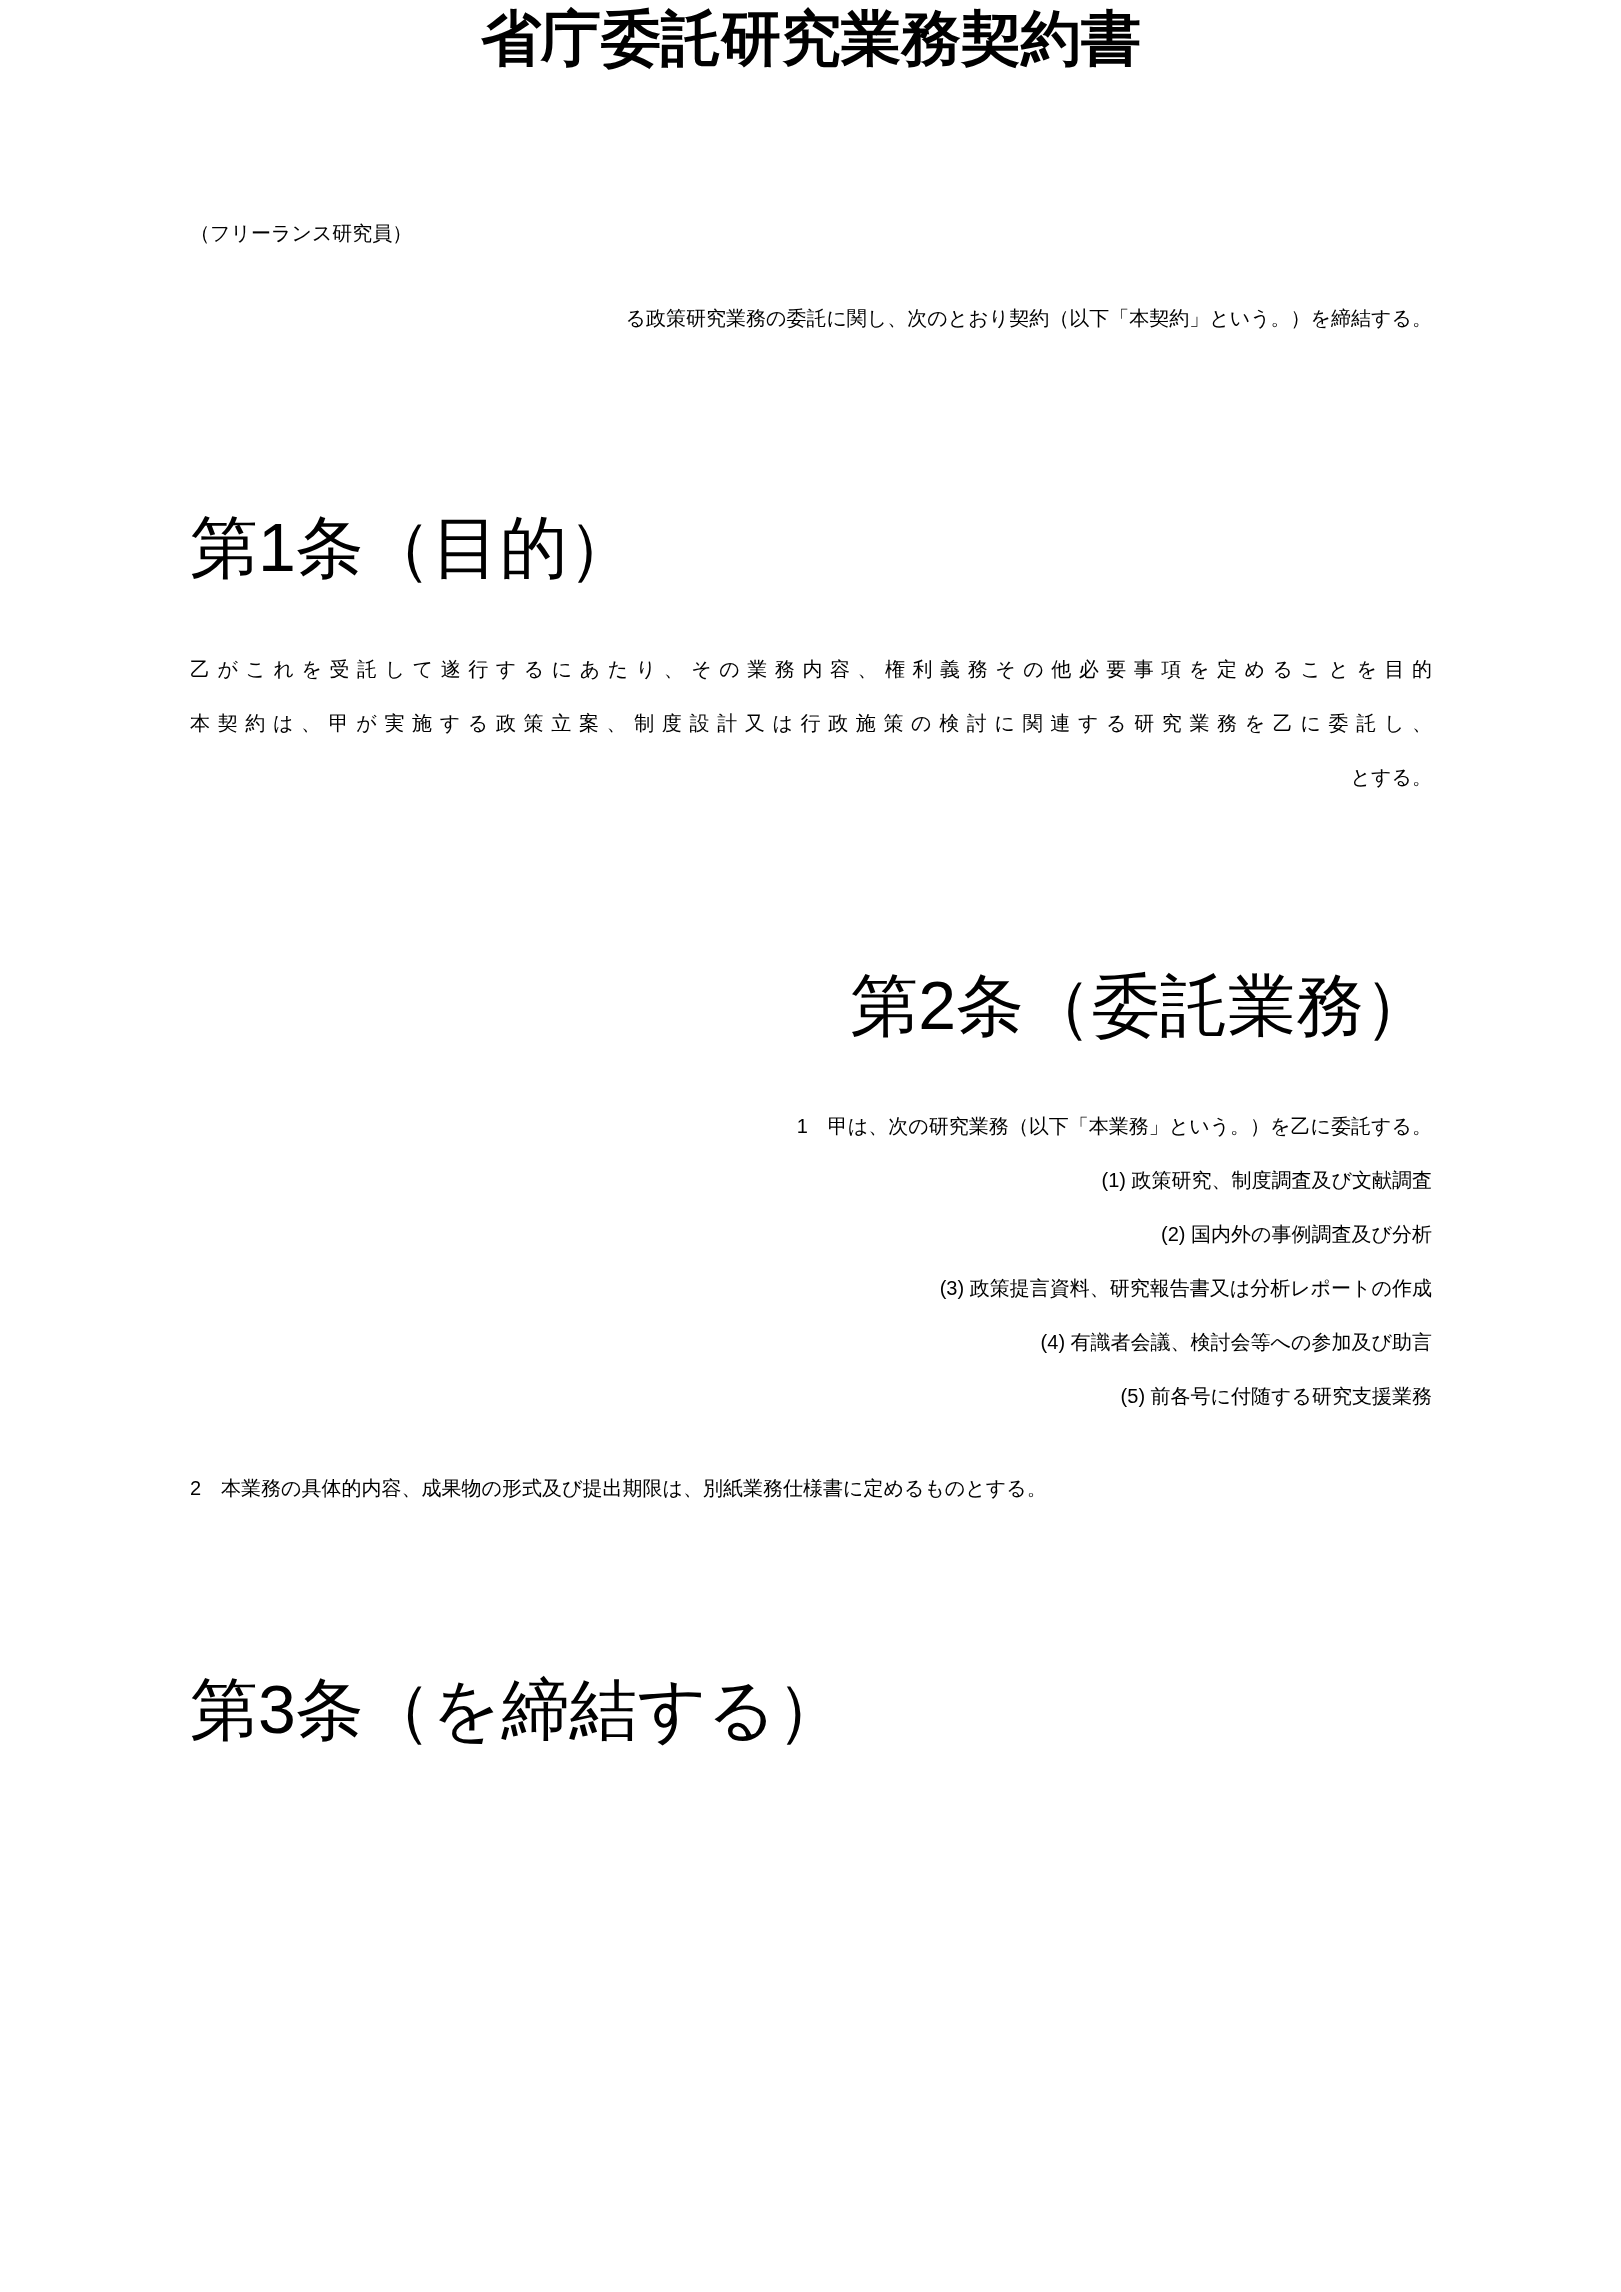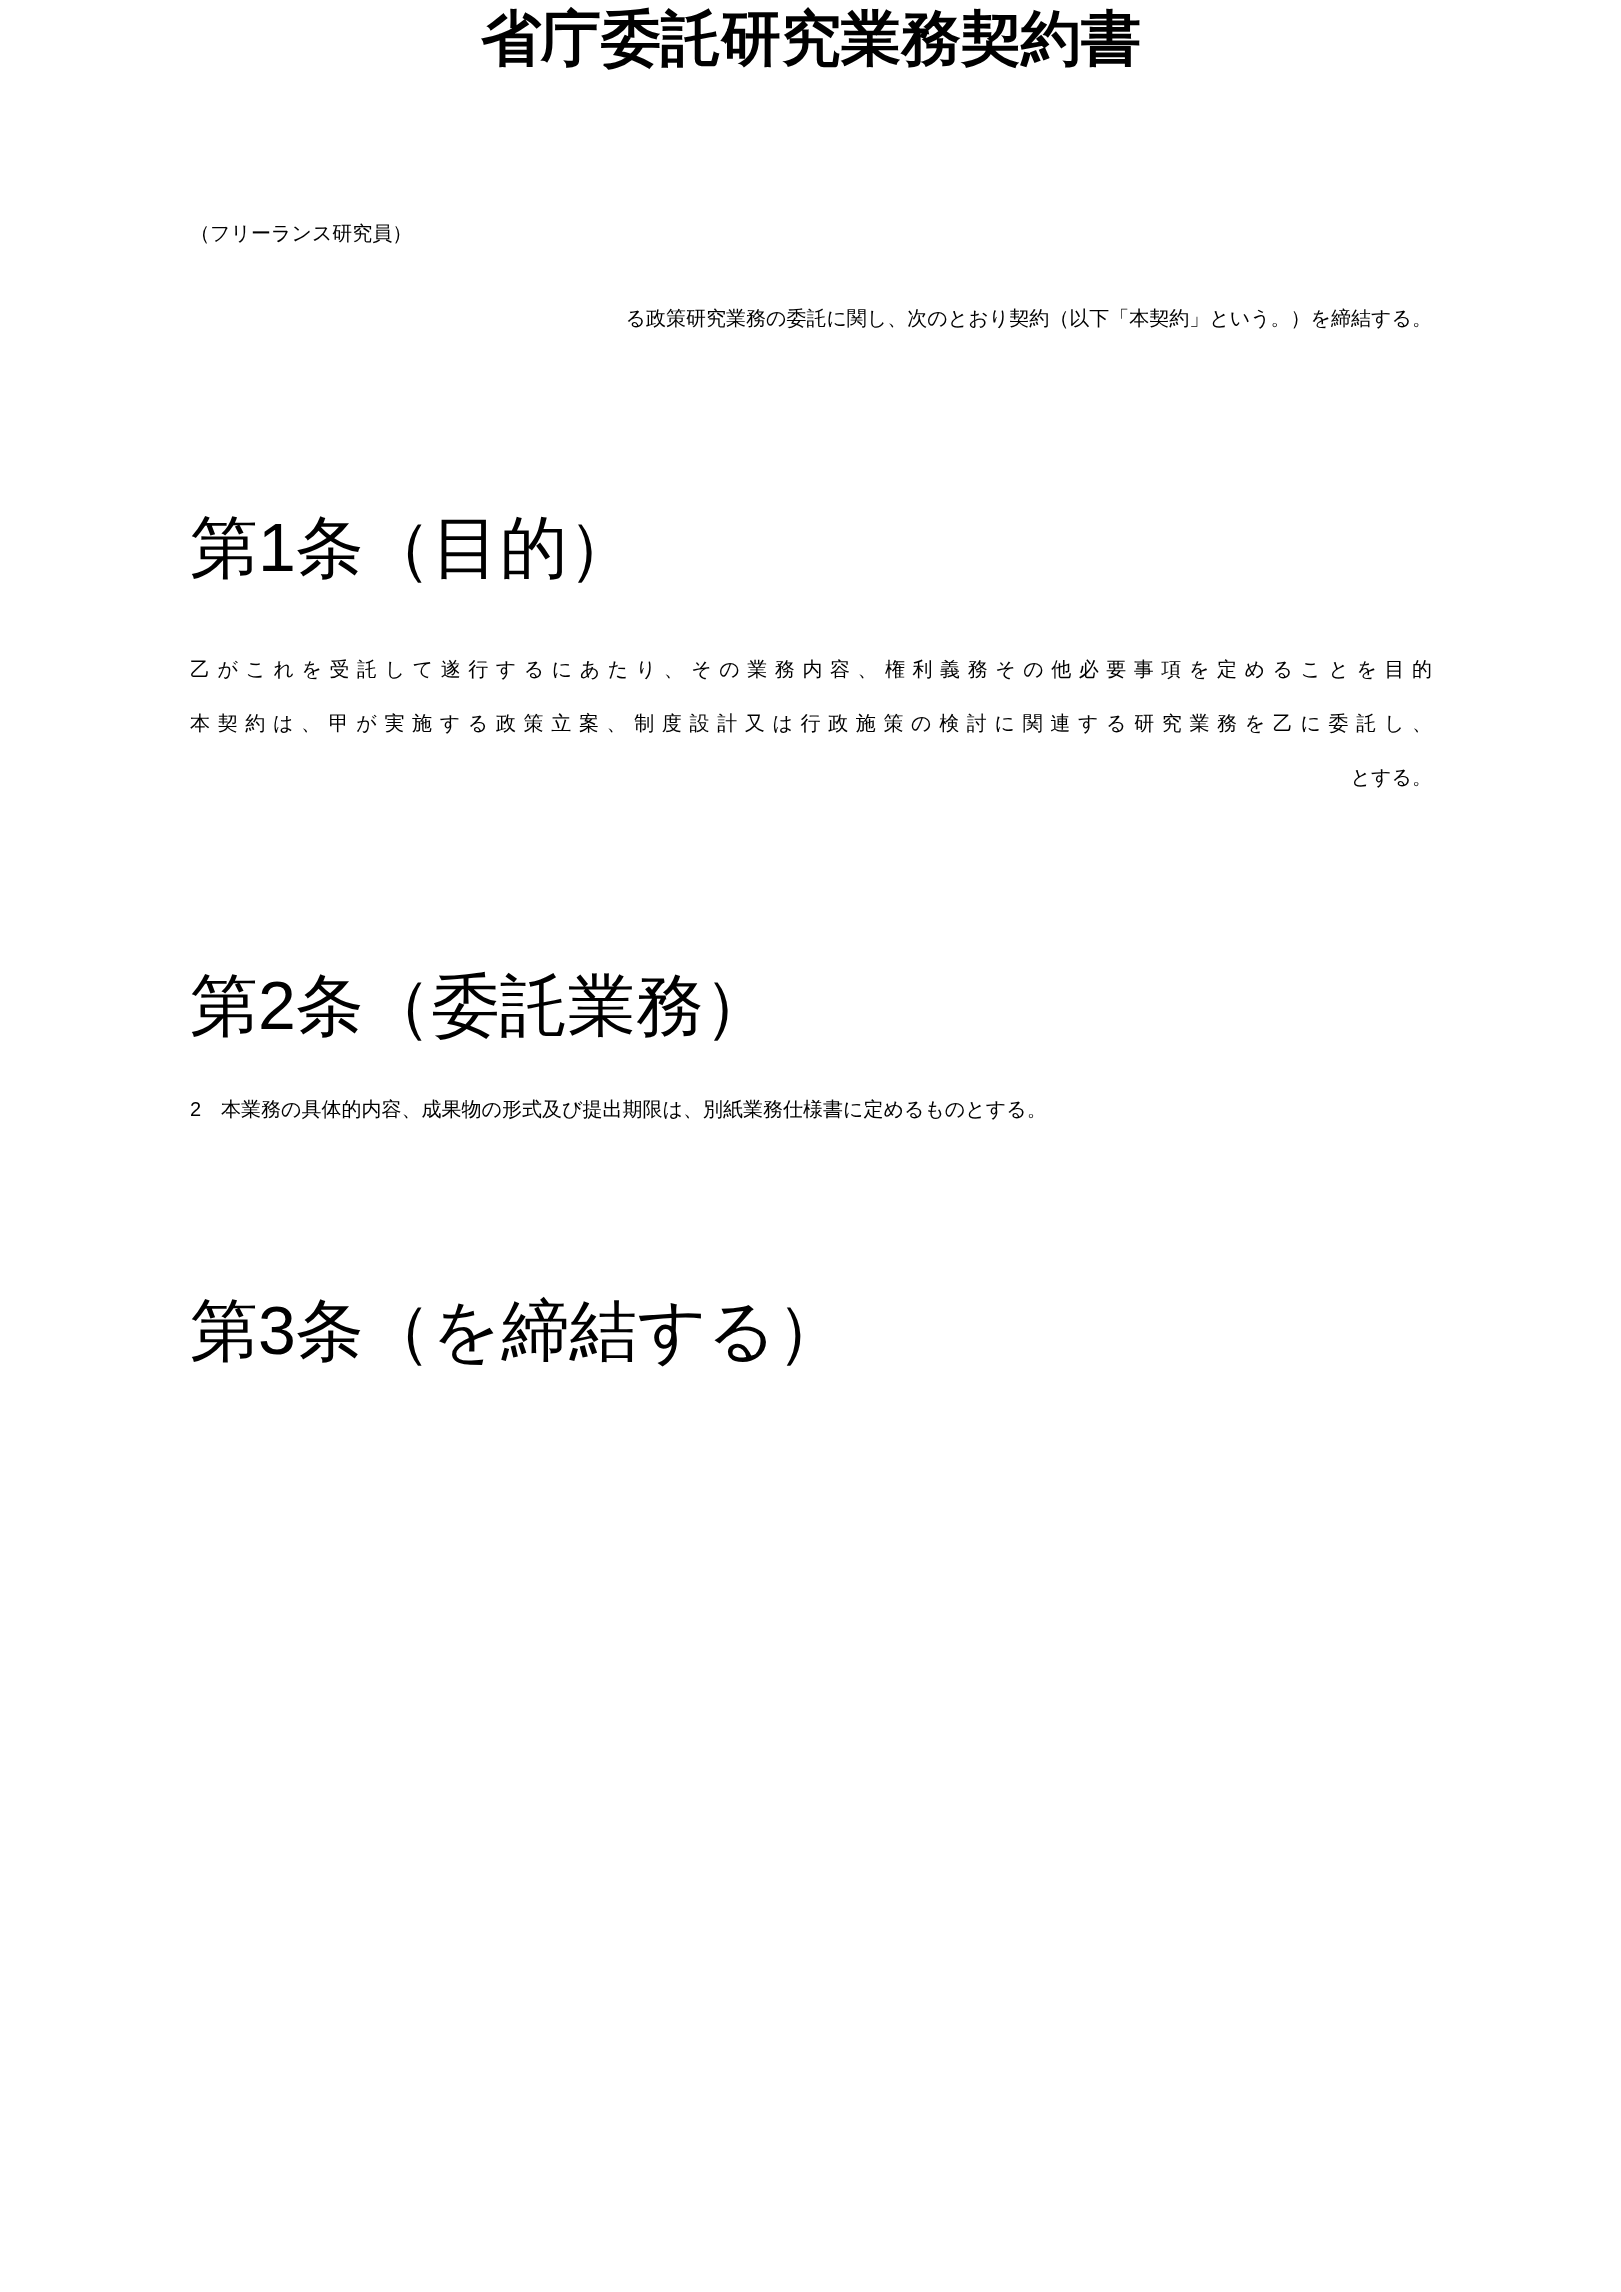--- a/index.html
+++ b/index.html
@@ -40,21 +40,21 @@
     font-weight: 400;
   }
   .subtitle {
     margin: 128px 0 0 0;
   }
   .preamble   { margin-top: 31px; }
   .art1-body  { margin-top: 56px; }
   .clauses    { margin-top: 55px; }
   .clause2    { margin: 38px 0 0 0; }
   #h-art1 { margin-top: 163px; }
-  #h-art2 { margin-top: 162px; }
+  #h-art2 { margin-top: 162px; text-align: right; }
   #h-art3 { margin-top: 155px; }
   
   .jline {
     text-align: justify;
     text-align-last: justify;
   }
   .line {
     text-align: right;
   }
 </style>
@@ -74,19 +74,27 @@
   <h2 class="article-heading" id="h-art1">第1条（目的）</h2>
 
   <div class="body-text art1-body">
     <div class="jline">乙がこれを受託して遂行するにあたり、その業務内容、権利義務その他必要事項を定めることを目的</div>
     <div class="jline">本契約は、甲が実施する政策立案、制度設計又は行政施策の検討に関連する研究業務を乙に委託し、</div>
     <div class="line">とする。</div>
   </div>
 
   <h2 class="article-heading" id="h-art2">第2条（委託業務）</h2>
 
+  <div class="body-text clauses">
+    <div class="line">1　甲は、次の研究業務（以下「本業務」という。）を乙に委託する。</div>
+    <div class="line">(1) 政策研究、制度調査及び文献調査</div>
+    <div class="line">(2) 国内外の事例調査及び分析</div>
+    <div class="line">(3) 政策提言資料、研究報告書又は分析レポートの作成</div>
+    <div class="line">(4) 有識者会議、検討会等への参加及び助言</div>
+    <div class="line">(5) 前各号に付随する研究支援業務</div>
+  </div>
 
   <p class="clause2">2　本業務の具体的内容、成果物の形式及び提出期限は、別紙業務仕様書に定めるものとする。</p>
 
   <h2 class="article-heading" id="h-art3">第3条（を締結する）</h2>
 
 </div>
 
 
 </body></html>

